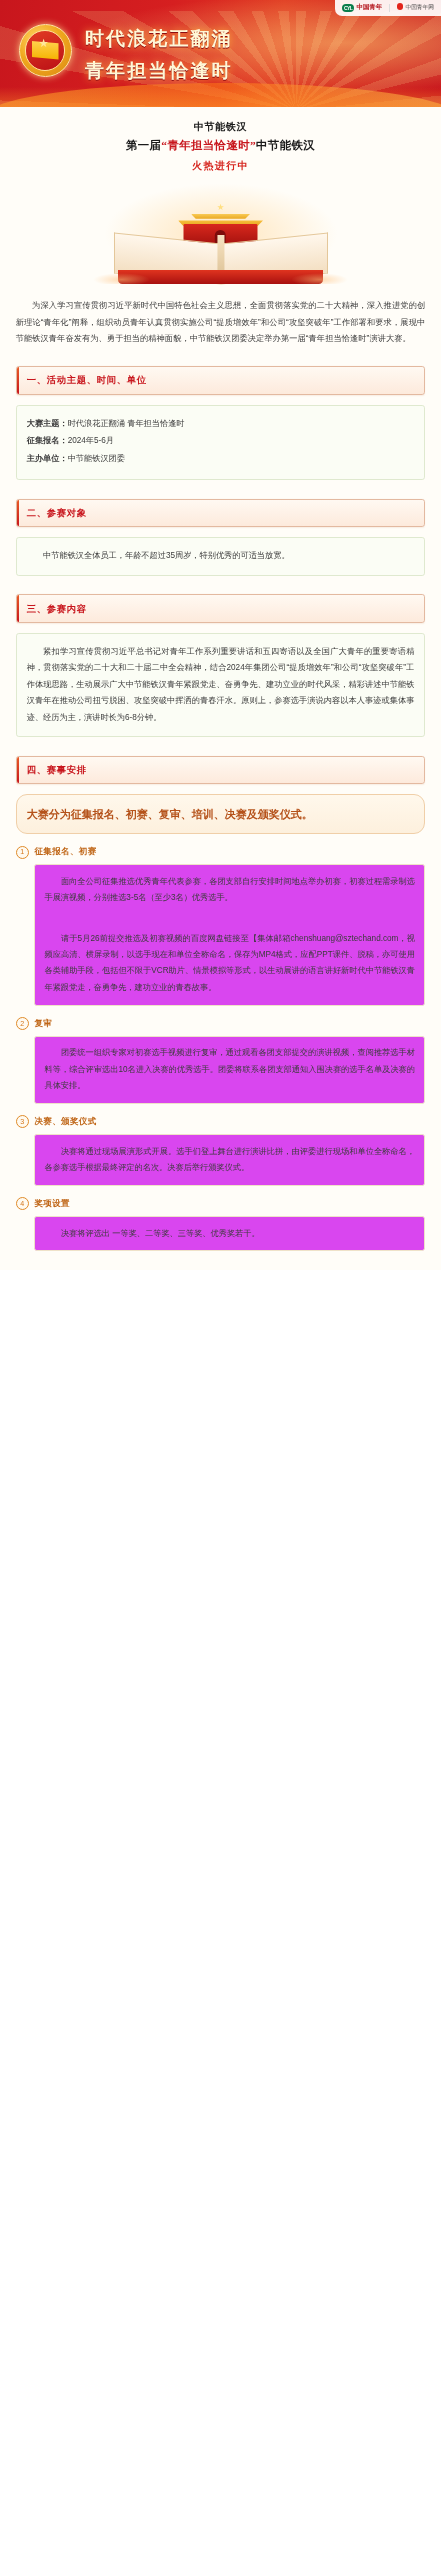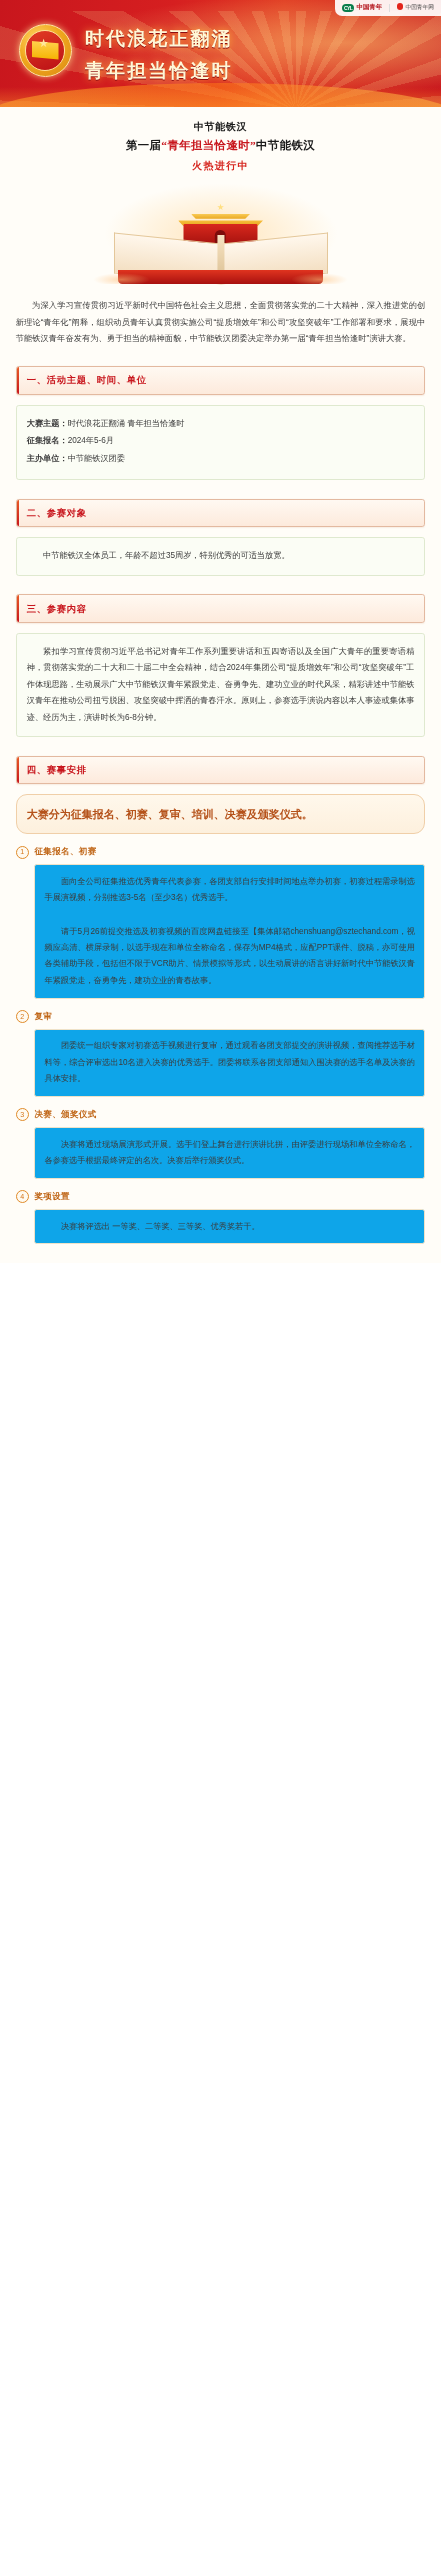--- a/index.html
+++ b/index.html
@@ -337,21 +337,21 @@
   }
   .num-title {
     font-size: 8.5px;
     font-weight: bold;
     color: #c06617;
     letter-spacing: 0.4px;
   }
   .num-body {
     margin-left: 18.5px;
     border: 0.7px solid #efe2c8;
-    background: #0ea5e9;
+    background: #d946ef;
     border-radius: 2.8px;
     padding: 8.5px 9.3px;
     font-size: 8.2px;
     line-height: 2.0;
     color: #3b3b3b;
     text-align: justify;
     text-indent: 2em;
   }
 </style>
 </head>
@@ -454,21 +454,21 @@
     </div>
     <div class="notice">大赛分为征集报名、初赛、复审、培训、决赛及颁奖仪式。</div>
 
     <div class="num-item">
       <div class="num-head">
         <span class="num-badge">1</span>
         <span class="num-title">征集报名、初赛</span>
       </div>
       <div class="num-body">
         <div>面向全公司征集推选优秀青年代表参赛，各团支部自行安排时间地点举办初赛，初赛过程需录制选手展演视频，分别推选3-5名（至少3名）优秀选手。</div>
-        <div style="margin-top:17px">请于5月26前提交推选及初赛视频的百度网盘链接至【集体邮箱chenshuang@sztechand.com，视频应高清、横屏录制，以选手现在和单位全称命名，保存为MP4格式，应配PPT课件、脱稿，亦可使用各类辅助手段，包括但不限于VCR助片、情景模拟等形式，以生动展讲的语言讲好新时代中节能铁汉青年紧跟党走，奋勇争先，建功立业的青春故事。</div>
+        <div style="margin-top:24px">请于5月26前提交推选及初赛视频的百度网盘链接至【集体邮箱chenshuang@sztechand.com，视频应高清、横屏录制，以选手现在和单位全称命名，保存为MP4格式，应配PPT课件、脱稿，亦可使用各类辅助手段，包括但不限于VCR助片、情景模拟等形式，以生动展讲的语言讲好新时代中节能铁汉青年紧跟党走，奋勇争先，建功立业的青春故事。</div>
       </div>
     </div>
 
     <div class="num-item">
       <div class="num-head">
         <span class="num-badge">2</span>
         <span class="num-title">复审</span>
       </div>
       <div class="num-body">
         <div>团委统一组织专家对初赛选手视频进行复审，通过观看各团支部提交的演讲视频，查阅推荐选手材料等，综合评审选出10名进入决赛的优秀选手。团委将联系各团支部通知入围决赛的选手名单及决赛的具体安排。</div>

